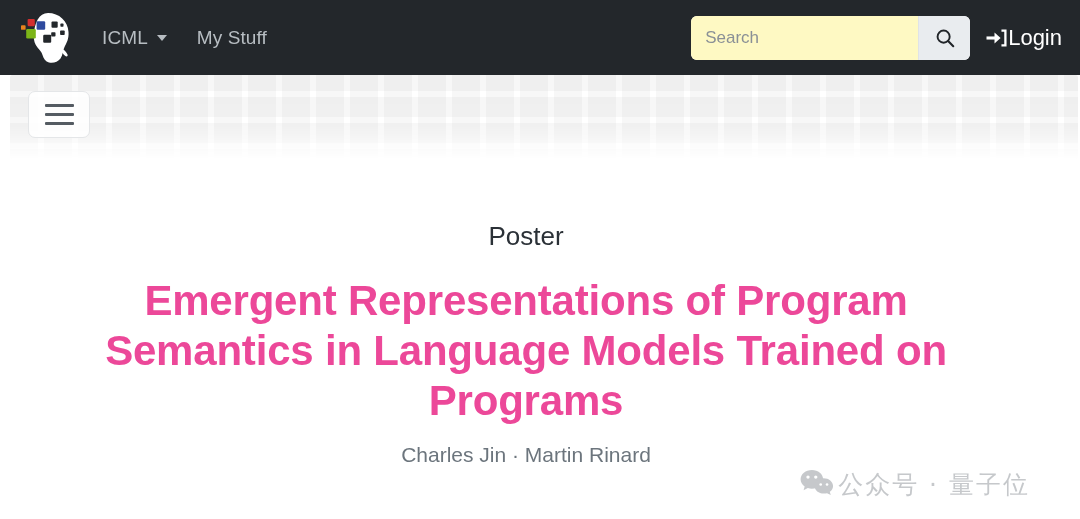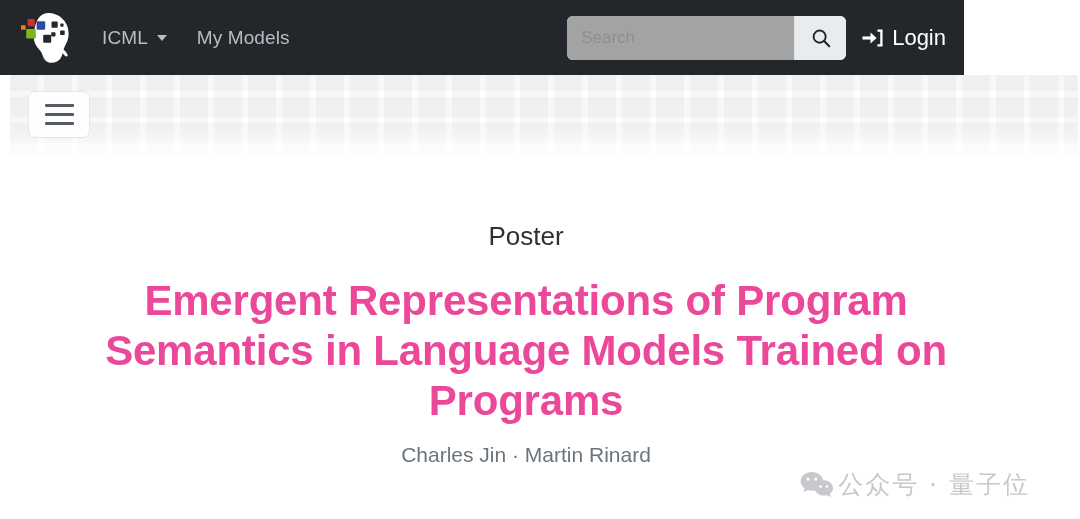--- a/index.html
+++ b/index.html
@@ -8,21 +8,21 @@
     width: 1080px;
     height: 519px;
     overflow: hidden;
     background: #ffffff;
     font-family: "Liberation Sans", sans-serif;
   }
 
   
   .navbar {
     position: relative;
-    width: 964px;
+    width: 1080px;
     height: 75px;
     background: #23272b;
     display: flex;
     align-items: center;
     padding: 0 14px 0 14px;
   }
 
   .brand-logo {
     width: 58px;
     height: 58px;
@@ -72,21 +72,21 @@
     height: 44px;
     border-radius: 6px;
     overflow: hidden;
     background: #fff;
   }
 
   .search-input {
     width: 227px;
     border: none;
     outline: none;
-    background: #a3a3a3;
+    background: #fef9c3;
     font-size: 17px;
     font-family: "Liberation Sans", sans-serif;
     color: #495057;
     padding: 0 14px;
   }
   .search-input::placeholder { color: #8a9096; }
 
   .search-btn {
     width: 52px;
     background: #e9ecef;
@@ -94,21 +94,20 @@
     border-left: 1px solid #dfe3e7;
     display: flex;
     align-items: center;
     justify-content: center;
     cursor: pointer;
   }
 
   .login-link {
     display: flex;
     align-items: center;
-    gap: 8px;
     color: #ffffff;
     font-size: 22px;
     cursor: pointer;
     padding-right: 4px;
     white-space: nowrap;
   }
 
   
   .banner {
     position: relative;
@@ -200,21 +199,21 @@
     color: #6c757d;
     font-weight: 400;
   }
 
   
   .watermark {
     position: absolute;
     right: 22px;
     bottom: 18px;
     display: flex;
-    align-items: center;
+    align-items: flex-start;
     gap: 3px;
     opacity: 0.95;
   }
   .watermark-text {
     font-size: 25px;
     color: #c3c6c9;
     letter-spacing: 2px;
     font-family: "DejaVu Sans", sans-serif;
     white-space: nowrap;
   }
@@ -242,21 +241,21 @@
       <rect x="8.2" y="20.0" width="9.6" height="9.6" rx="1.3" fill="#7cb518"></rect>
     </svg>
   </div>
 
   <div class="nav-links">
     <div class="nav-link">
       <span>ICML</span>
       <span class="caret"></span>
     </div>
     <div class="nav-link">
-      <span>My Models</span>
+      <span>My Stuff</span>
     </div>
   </div>
 
   <div class="nav-right">
     <div class="search-group">
       <input class="search-input" type="text" placeholder="Search" style="">
       <button class="search-btn">
         <svg width="22" height="22" viewBox="0 0 24 24" fill="none">
           <circle cx="10.5" cy="10.5" r="6.6" stroke="#212529" stroke-width="2.1"></circle>
           <line x1="15.4" y1="15.4" x2="21" y2="21" stroke="#212529" stroke-width="2.3" stroke-linecap="round"></line>

